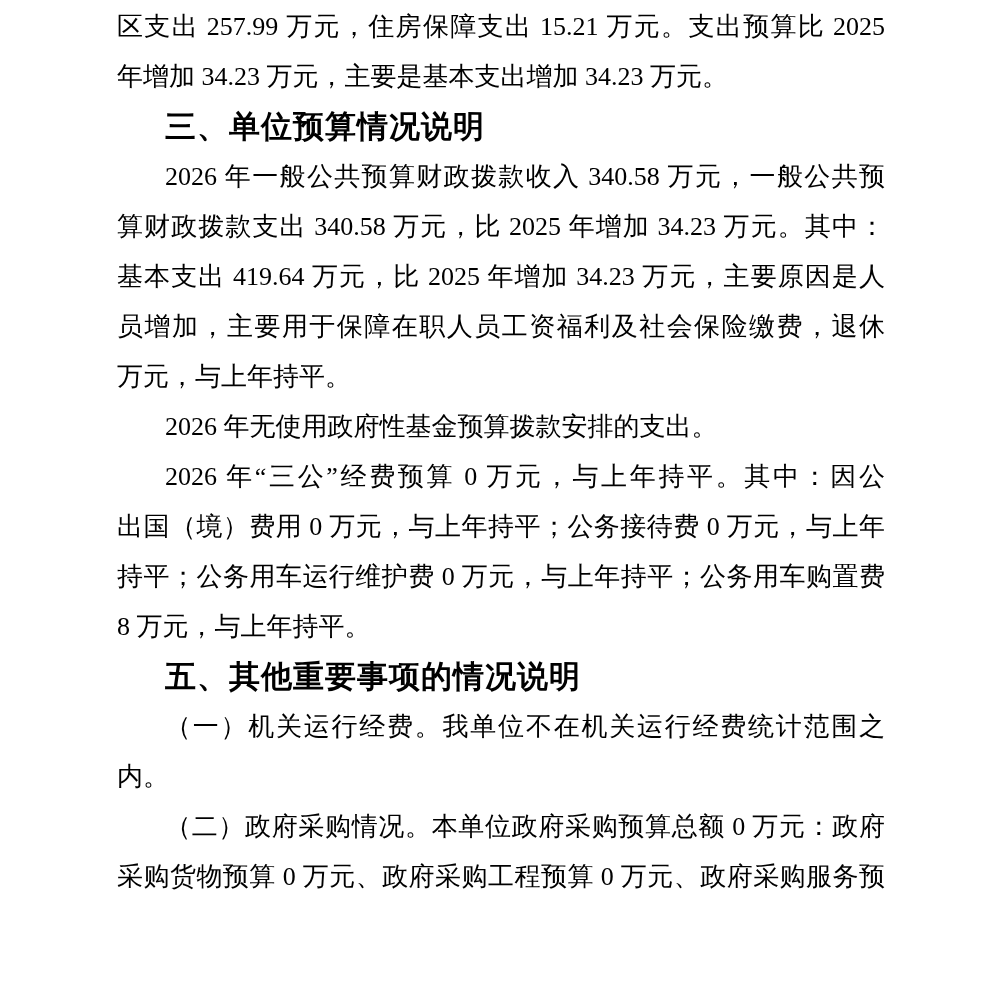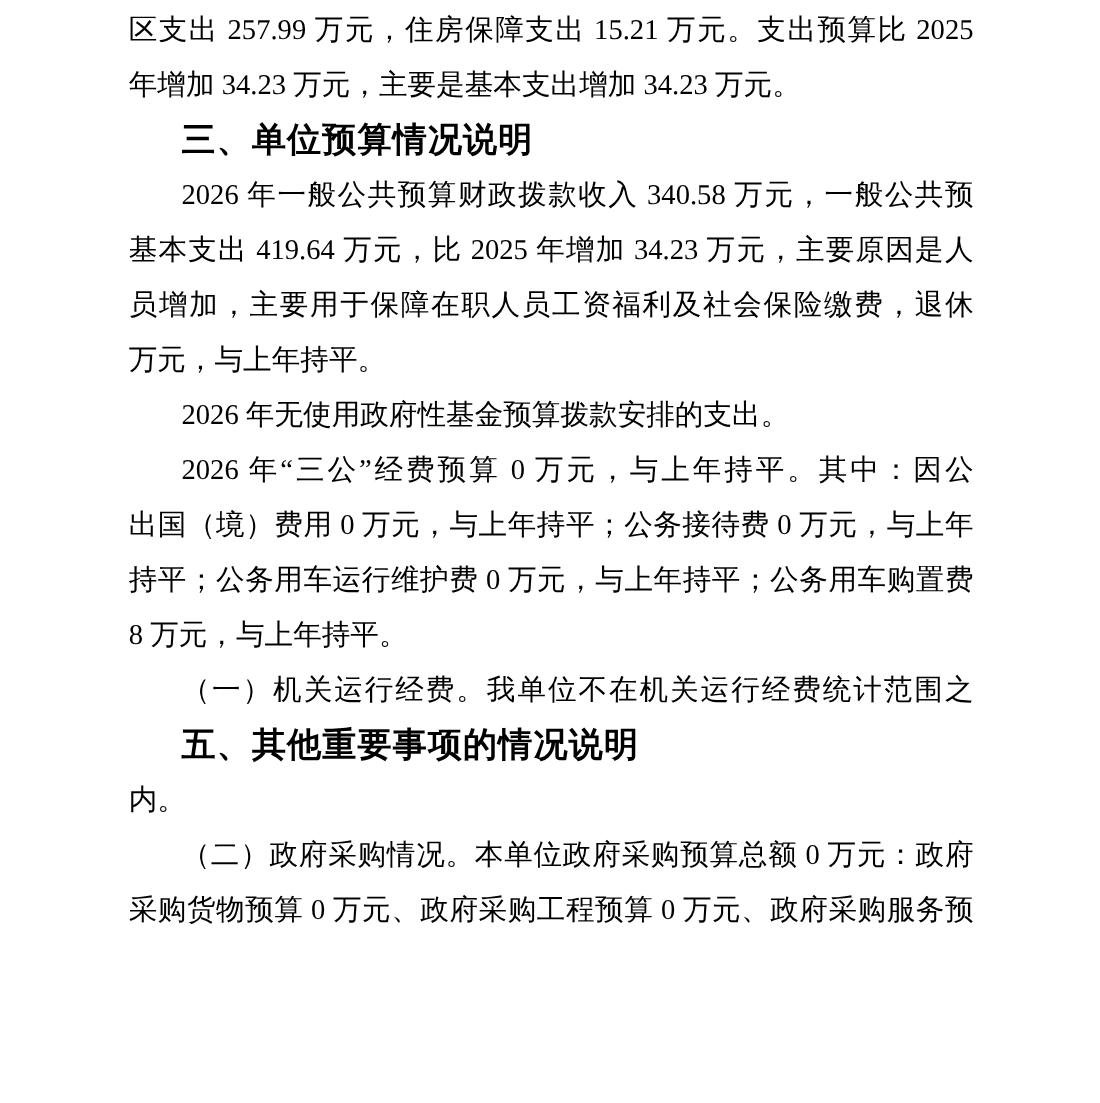--- a/index.html
+++ b/index.html
@@ -40,27 +40,28 @@
 </style>
 </head>
 <body>
 
 <div class="doc">
   <div>
       <div class="line body fill">区支出 257.99 万元，住房保障支出 15.21 万元。支出预算比 2025</div>
       <div class="line body">年增加 34.23 万元，主要是基本支出增加 34.23 万元。</div>
       <div class="line heading indent">三、单位预算情况说明</div>
       <div class="line body indent fill">2026 年一般公共预算财政拨款收入 340.58 万元，一般公共预</div>
+      <div class="line body fill">算财政拨款支出 340.58 万元，比 2025 年增加 34.23 万元。其中：</div>
       <div class="line body fill">基本支出 419.64 万元，比 2025 年增加 34.23 万元，主要原因是人</div>
       <div class="line body fill">员增加，主要用于保障在职人员工资福利及社会保险缴费，退休</div>
       <div class="line body">万元，与上年持平。</div>
       <div class="line body indent">2026 年无使用政府性基金预算拨款安排的支出。</div>
       <div class="line body indent fill">2026 年“三公”经费预算 0 万元，与上年持平。其中：因公</div>
       <div class="line body fill">出国（境）费用 0 万元，与上年持平；公务接待费 0 万元，与上年</div>
       <div class="line body fill">持平；公务用车运行维护费 0 万元，与上年持平；公务用车购置费</div>
       <div class="line body">8 万元，与上年持平。</div>
+      <div class="line heading indent">五、其他重要事项的情况说明</div>
       <div class="line body indent fill">（一）机关运行经费。我单位不在机关运行经费统计范围之</div>
-      <div class="line heading indent">五、其他重要事项的情况说明</div>
       <div class="line body">内。</div>
       <div class="line body indent fill">（二）政府采购情况。本单位政府采购预算总额 0 万元：政府</div>
       <div class="line body fill">采购货物预算 0 万元、政府采购工程预算 0 万元、政府采购服务预</div>
     </div>
 </div>
 
 </body></html>

